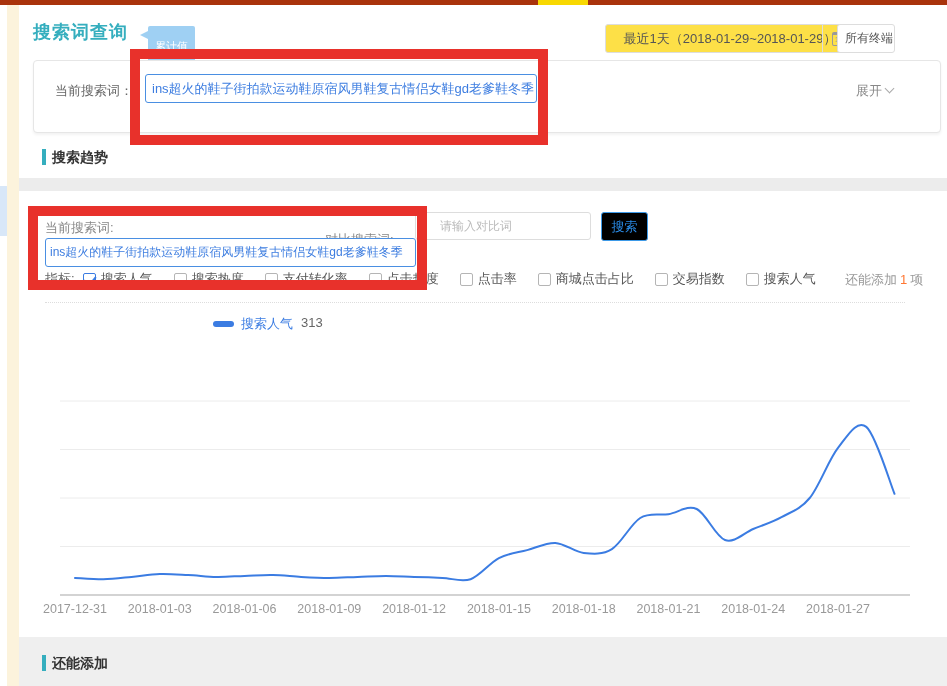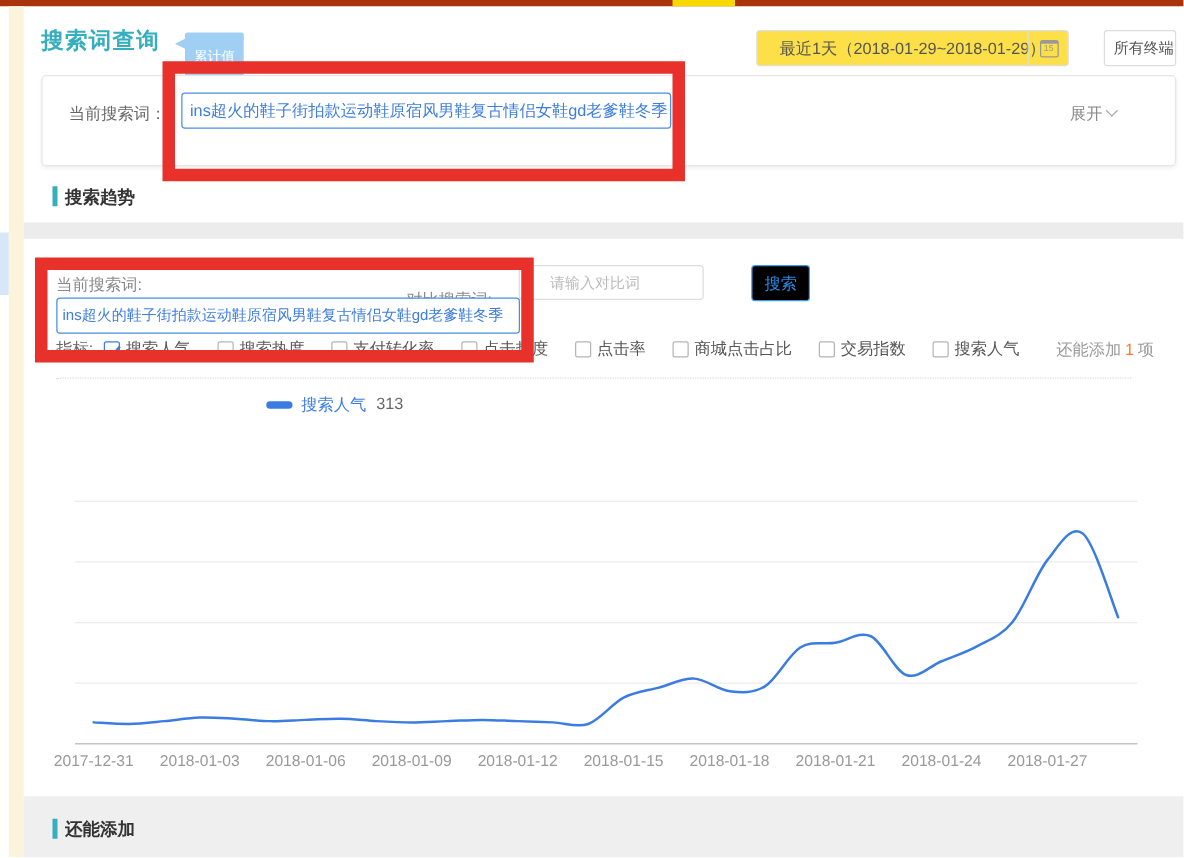--- a/index.html
+++ b/index.html
@@ -16,39 +16,39 @@
   .edge-blue  { position:absolute; left:0; top:186px; width:7px; height:50px; background:#d8e7f8; }
 
   
   .page-title { position:absolute; left:33px; top:20px; font-size:18px; font-weight:bold; color:#35aebe; letter-spacing:1px; }
   .badge { position:absolute; left:148px; top:26px; background:#9fd0f3; color:#fff; font-size:11px; line-height:17px; padding:12px 7px; border-radius:2px; }
   .badge-arrow { position:absolute; left:140px; top:31px; width:0; height:0; border-top:4px solid transparent; border-bottom:4px solid transparent; border-right:8px solid #9fd0f3; }
 
   .date-box { position:absolute; left:605px; top:24px; width:250px; height:29px; border:1px solid #ddd; border-radius:3px; background:#fde047; color:#555; font-size:13px; line-height:27px; text-align:center; cursor:pointer; }
   .cal-box { position:absolute; left:822px; top:24px; width:33px; height:29px; border-left:1px solid #ddd; display:flex; align-items:center; justify-content:center; cursor:pointer; }
   .cal-icon { width:15px; height:14px; border:1px solid #999; border-top:3px solid #999; border-radius:2px; font-size:7px; color:#999; text-align:center; line-height:10px; }
-  .term-box { position:absolute; left:883px; top:24px; width:58px; height:29px; border:1px solid #ddd; border-radius:3px; background:#fff; color:#555; font-size:12px; line-height:27px; text-align:left; padding-left:7px; cursor:pointer; }
+  .term-box { position:absolute; left:837px; top:24px; width:58px; height:29px; border:1px solid #ddd; border-radius:3px; background:#fff; color:#555; font-size:12px; line-height:27px; text-align:left; padding-left:7px; cursor:pointer; }
   .chev { display:inline-block; width:7px; height:7px; border-right:1px solid #aaa; border-bottom:1px solid #aaa; transform:rotate(45deg); margin-left:4px; vertical-align:3px; }
 
   
   .qcard { position:absolute; left:33px; top:60px; width:908px; height:73px; border:1px solid #e6e6e6; border-radius:4px; background:#fff; box-shadow:0 2px 3px rgba(0,0,0,0.05); }
   .qcard-label { position:absolute; left:55px; top:82px; font-size:13px; color:#666; }
   .kw-input { position:absolute; left:145px; top:74px; width:392px; height:29px; border:1px solid #4a8fe2; border-radius:3px; color:#3d7de0; font-size:13px; line-height:27px; padding:0 6px; white-space:nowrap; overflow:hidden; background:#fff; }
   .expand { position:absolute; left:856px; top:82px; font-size:13px; color:#888; cursor:pointer; }
 
   
   .gray-band-1 { position:absolute; left:19px; top:178px; width:928px; height:13px; background:#ececec; }
   .gray-band-2 { position:absolute; left:19px; top:637px; width:928px; height:49px; background:#efefef; }
 
   .sec-hdr { position:absolute; font-size:14px; font-weight:bold; color:#333; }
   .sec-bar { position:absolute; width:4px; height:16px; background:#35aebe; }
 
   
   .t-label { position:absolute; font-size:13px; color:#888; }
-  .cmp-input { position:absolute; left:415px; top:212px; width:148px; height:28px; border:1px solid #ddd; border-radius:3px; font-size:12px; color:#555; padding:0 6px 0 24px; background:#fff; }
+  .cmp-input { position:absolute; left:415px; top:212px; width:176px; height:28px; border:1px solid #ddd; border-radius:3px; font-size:12px; color:#555; padding:0 6px 0 24px; background:#fff; }
   .cmp-input::placeholder { color:#bbb; }
   .mag { position:absolute; left:422px; top:219px; width:14px; height:14px; }
   .search-btn { position:absolute; left:601px; top:212px; width:47px; height:29px; border:1px solid #3d9ae8; border-radius:3px; background:#000000; color:#2a8ce8; font-size:13px; cursor:pointer; font-family:inherit; }
   .kw-input2 { position:absolute; left:45px; top:238px; width:371px; height:29px; border:1px solid #4a8fe2; border-radius:3px; color:#3d7de0; font-size:12px; line-height:27px; padding:0 4px; white-space:nowrap; overflow:hidden; background:#fff; }
 
   .metrics-row { position:absolute; left:45px; top:270px; height:18px; display:flex; align-items:center; font-size:13px; color:#555; }
   .metrics-row .mlab { color:#666; margin-right:8px; }
   .metric { display:flex; align-items:center; margin-right:21px; cursor:pointer; }
   .cb { width:13px; height:13px; border:1px solid #b5b5b5; border-radius:2px; background:#fff; margin-right:5px; position:relative; }
   .cb.checked { border-color:#3b7ce2; }

